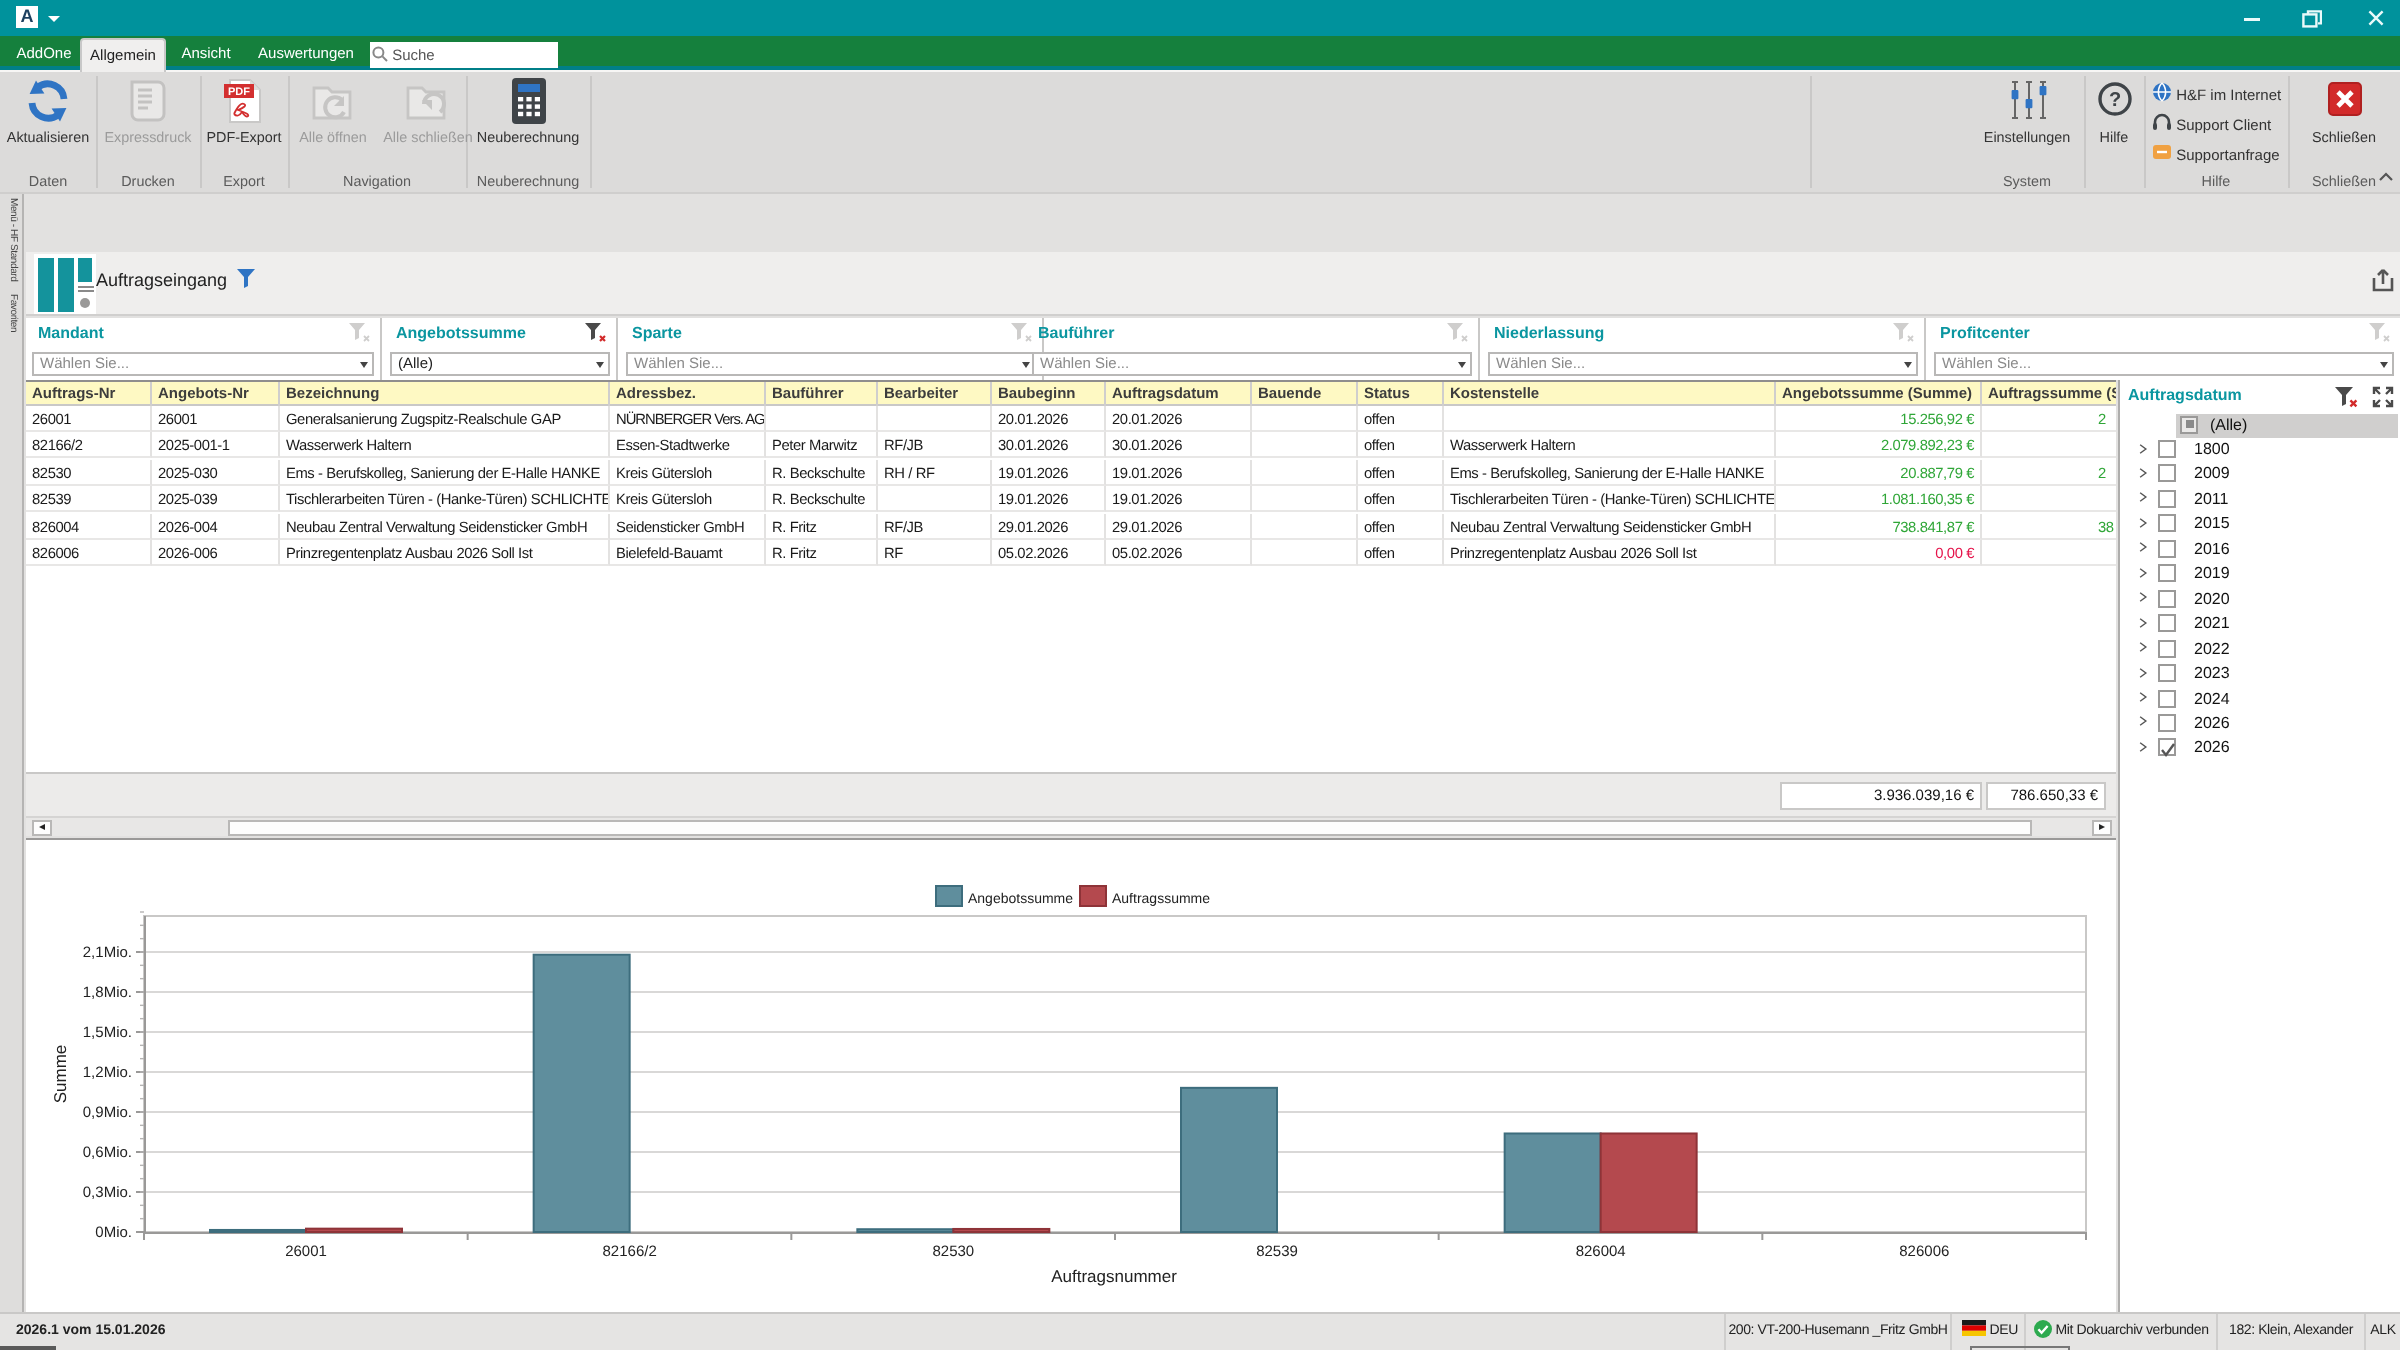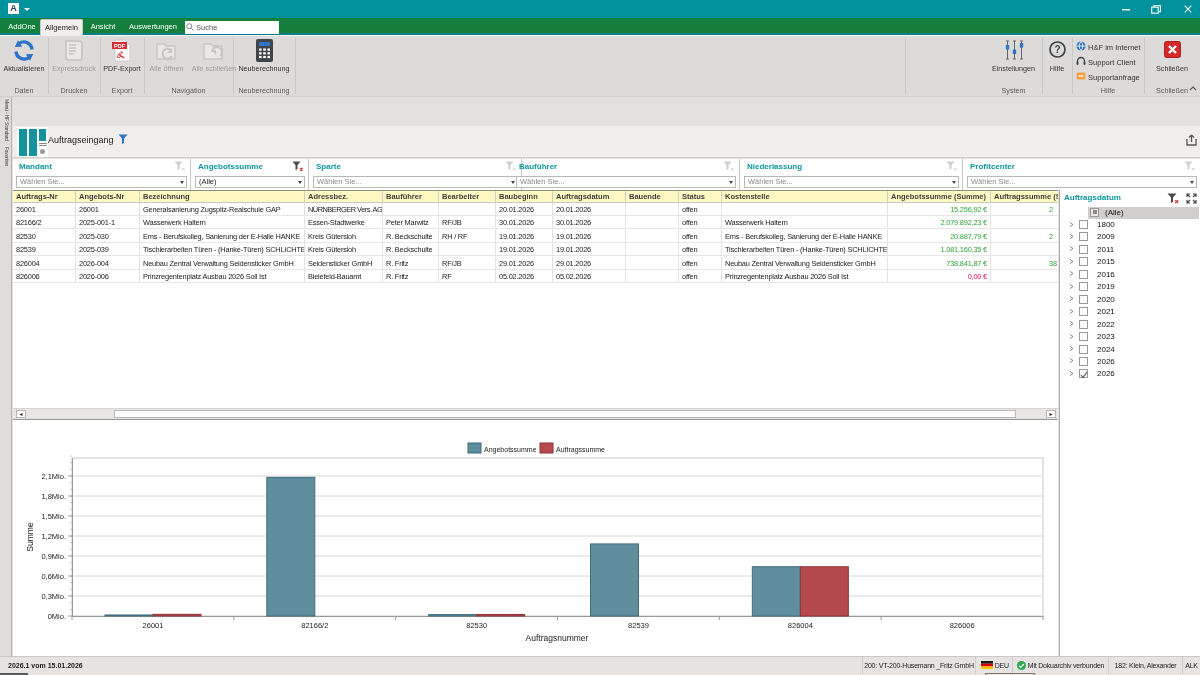--- a/index.html
+++ b/index.html
@@ -417,20 +417,24 @@
     <div class="td" style="left:483px;top:80.0px;width:57px">05.02.2026</div>
     <div class="td" style="left:540px;top:80.0px;width:73px">05.02.2026</div>
     <div class="td" style="left:613px;top:80.0px;width:53px"></div>
     <div class="td" style="left:666px;top:80.0px;width:43px">offen</div>
     <div class="td" style="left:709px;top:80.0px;width:166px">Prinzregentenplatz Ausbau 2026 Soll Ist</div>
     <div class="td num redtx" style="left:875px;top:80.0px;width:103px">0,00 €</div>
     <div class="td" style="left:978px;top:80.0px;width:67px;border-right:none"></div>
   </div>
 </div>
 
+<div id="sumband">
+  <div class="sumbox" style="left:877px;width:101px">3.936.039,16 €</div>
+  <div class="sumbox" style="left:980px;width:60px">786.650,33 €</div>
+</div>
 
 <div id="hscroll">
   <div style="position:absolute;left:3px;top:1px;width:10px;height:8px;background:#fdfdfd;border:1px solid #b9b8b7;text-align:center;line-height:7px;font-size:6px;color:#222">◂</div>
   <div style="position:absolute;left:101px;top:1px;width:902px;height:8px;background:#fdfdfd;border:1px solid #b9b8b7"></div>
   <div style="position:absolute;left:1033px;top:1px;width:10px;height:8px;background:#fdfdfd;border:1px solid #b9b8b7;text-align:center;line-height:7px;font-size:6px;color:#222">▸</div>
 </div>
 
 <div id="rpanel">
   <div id="rphead">Auftragsdatum</div>
   <svg style="position:absolute;left:107px;top:3px" width="12" height="11" viewBox="0 0 12 11">

